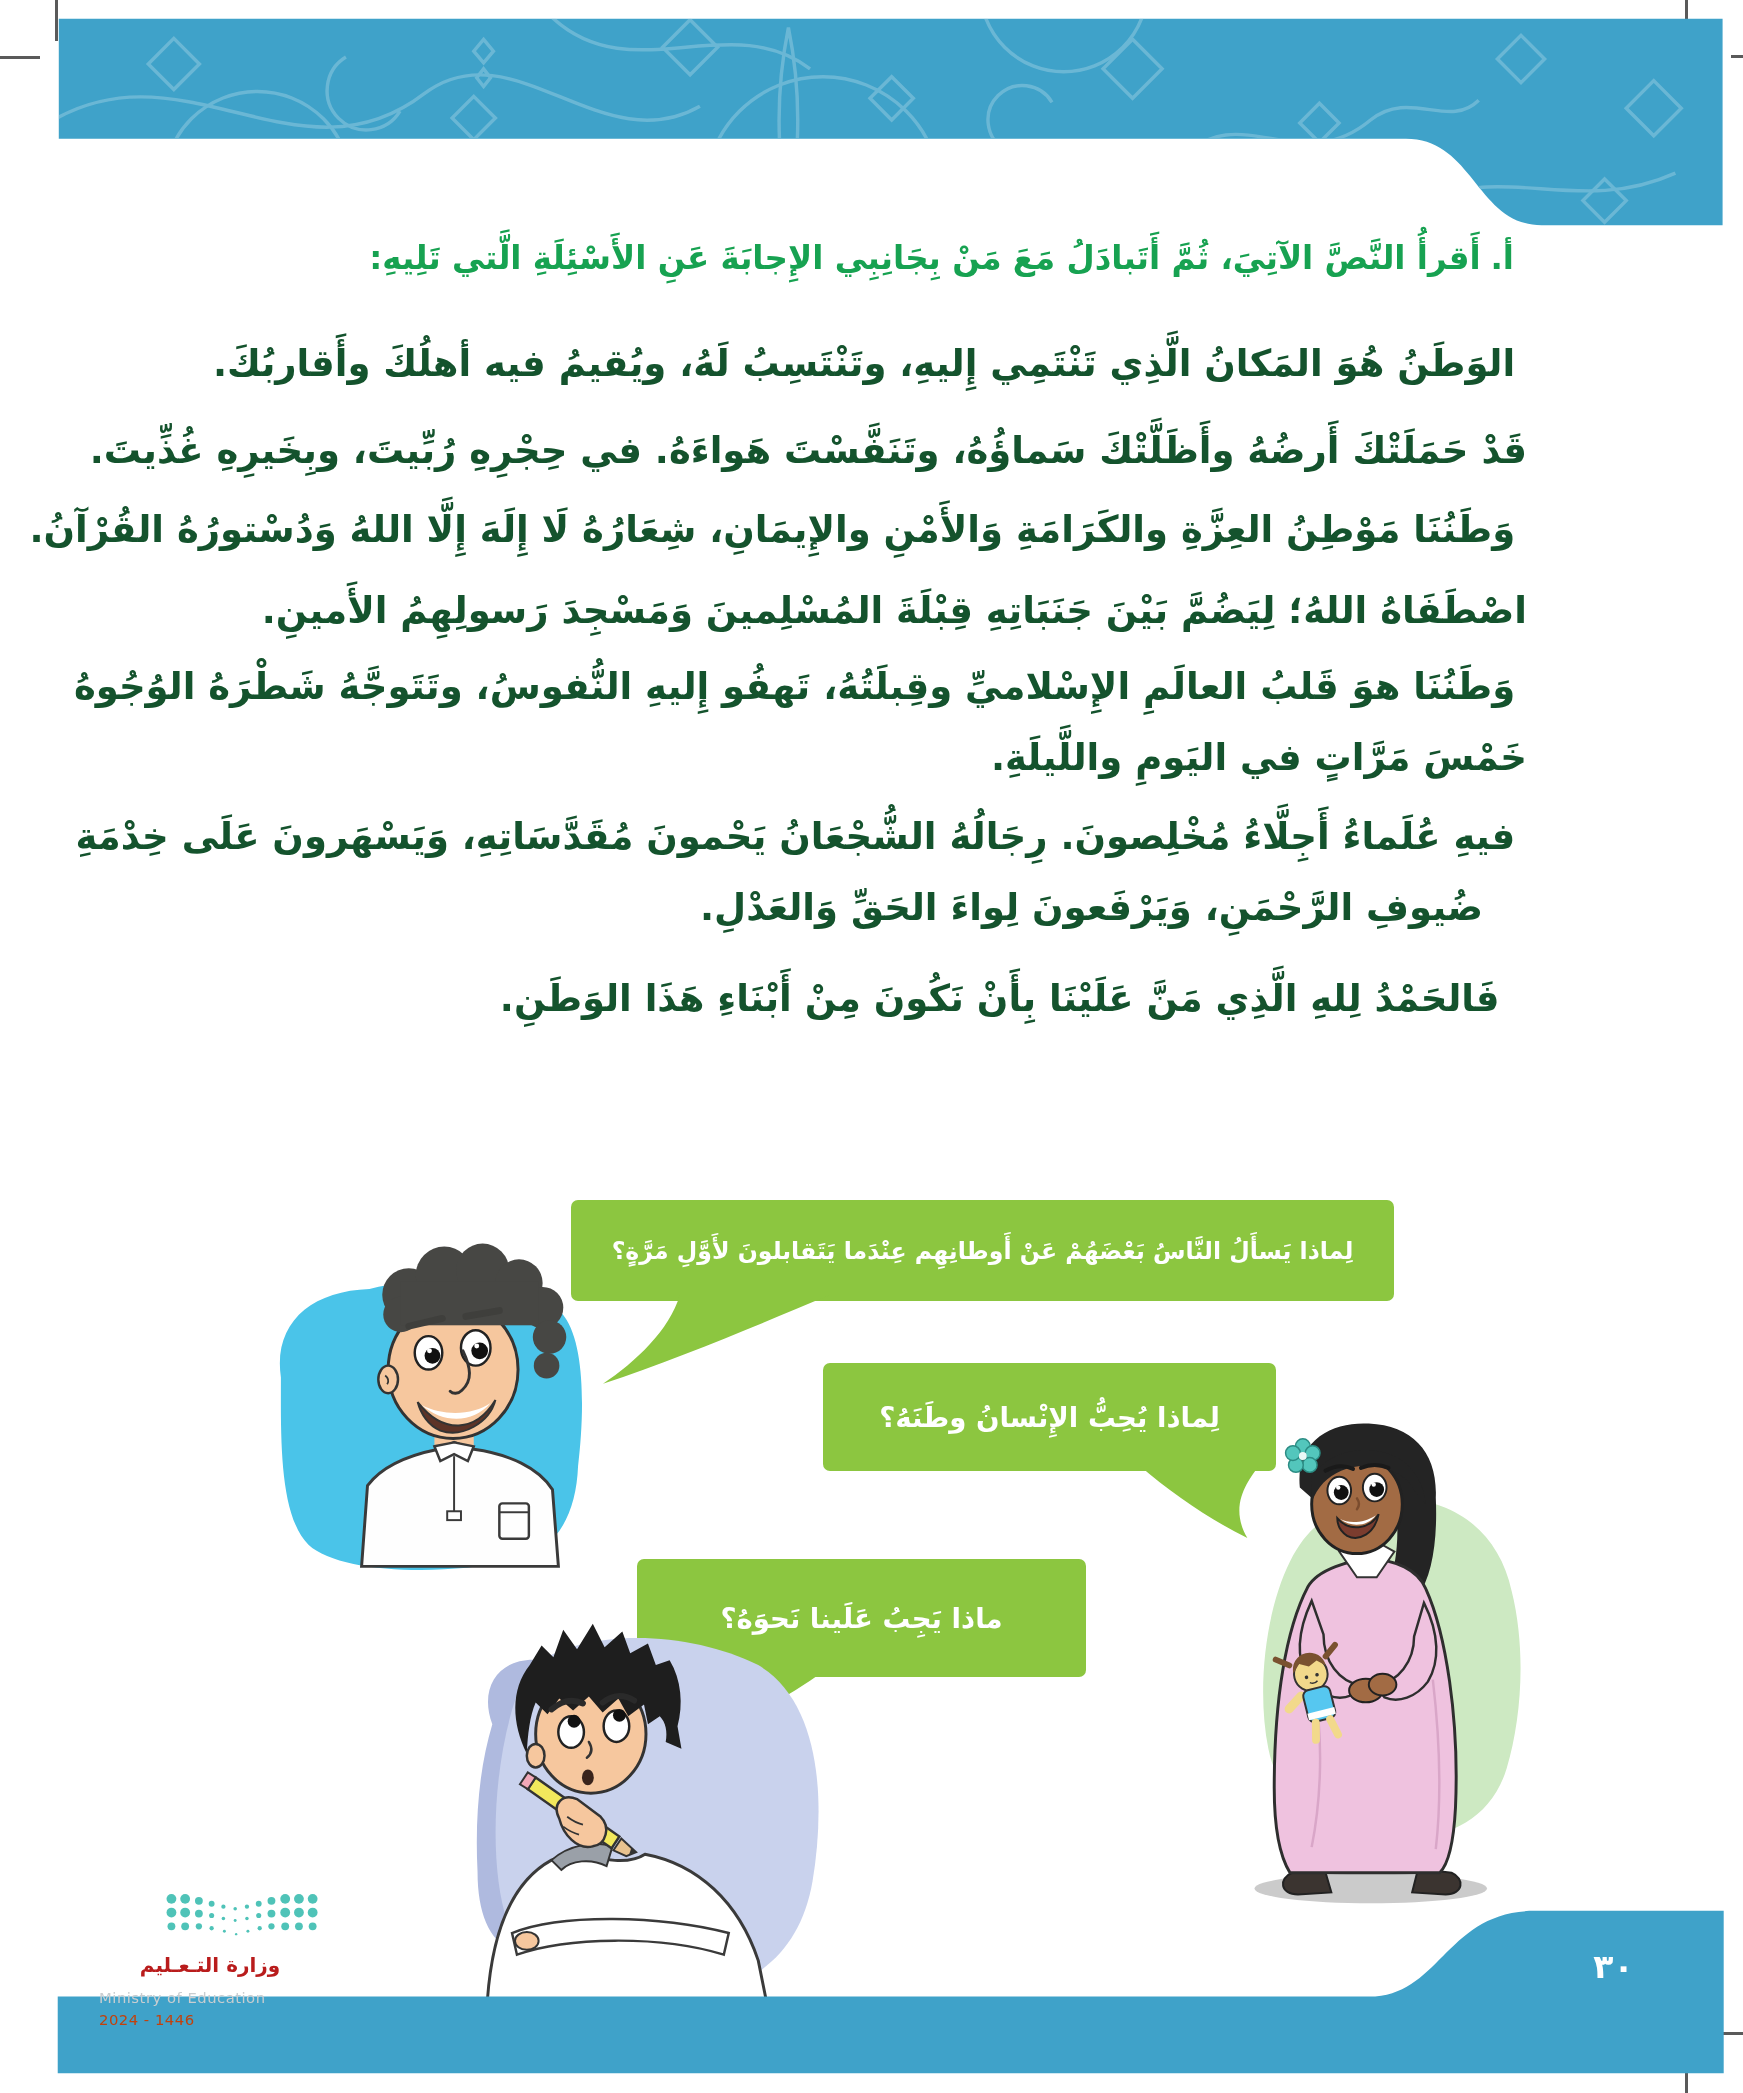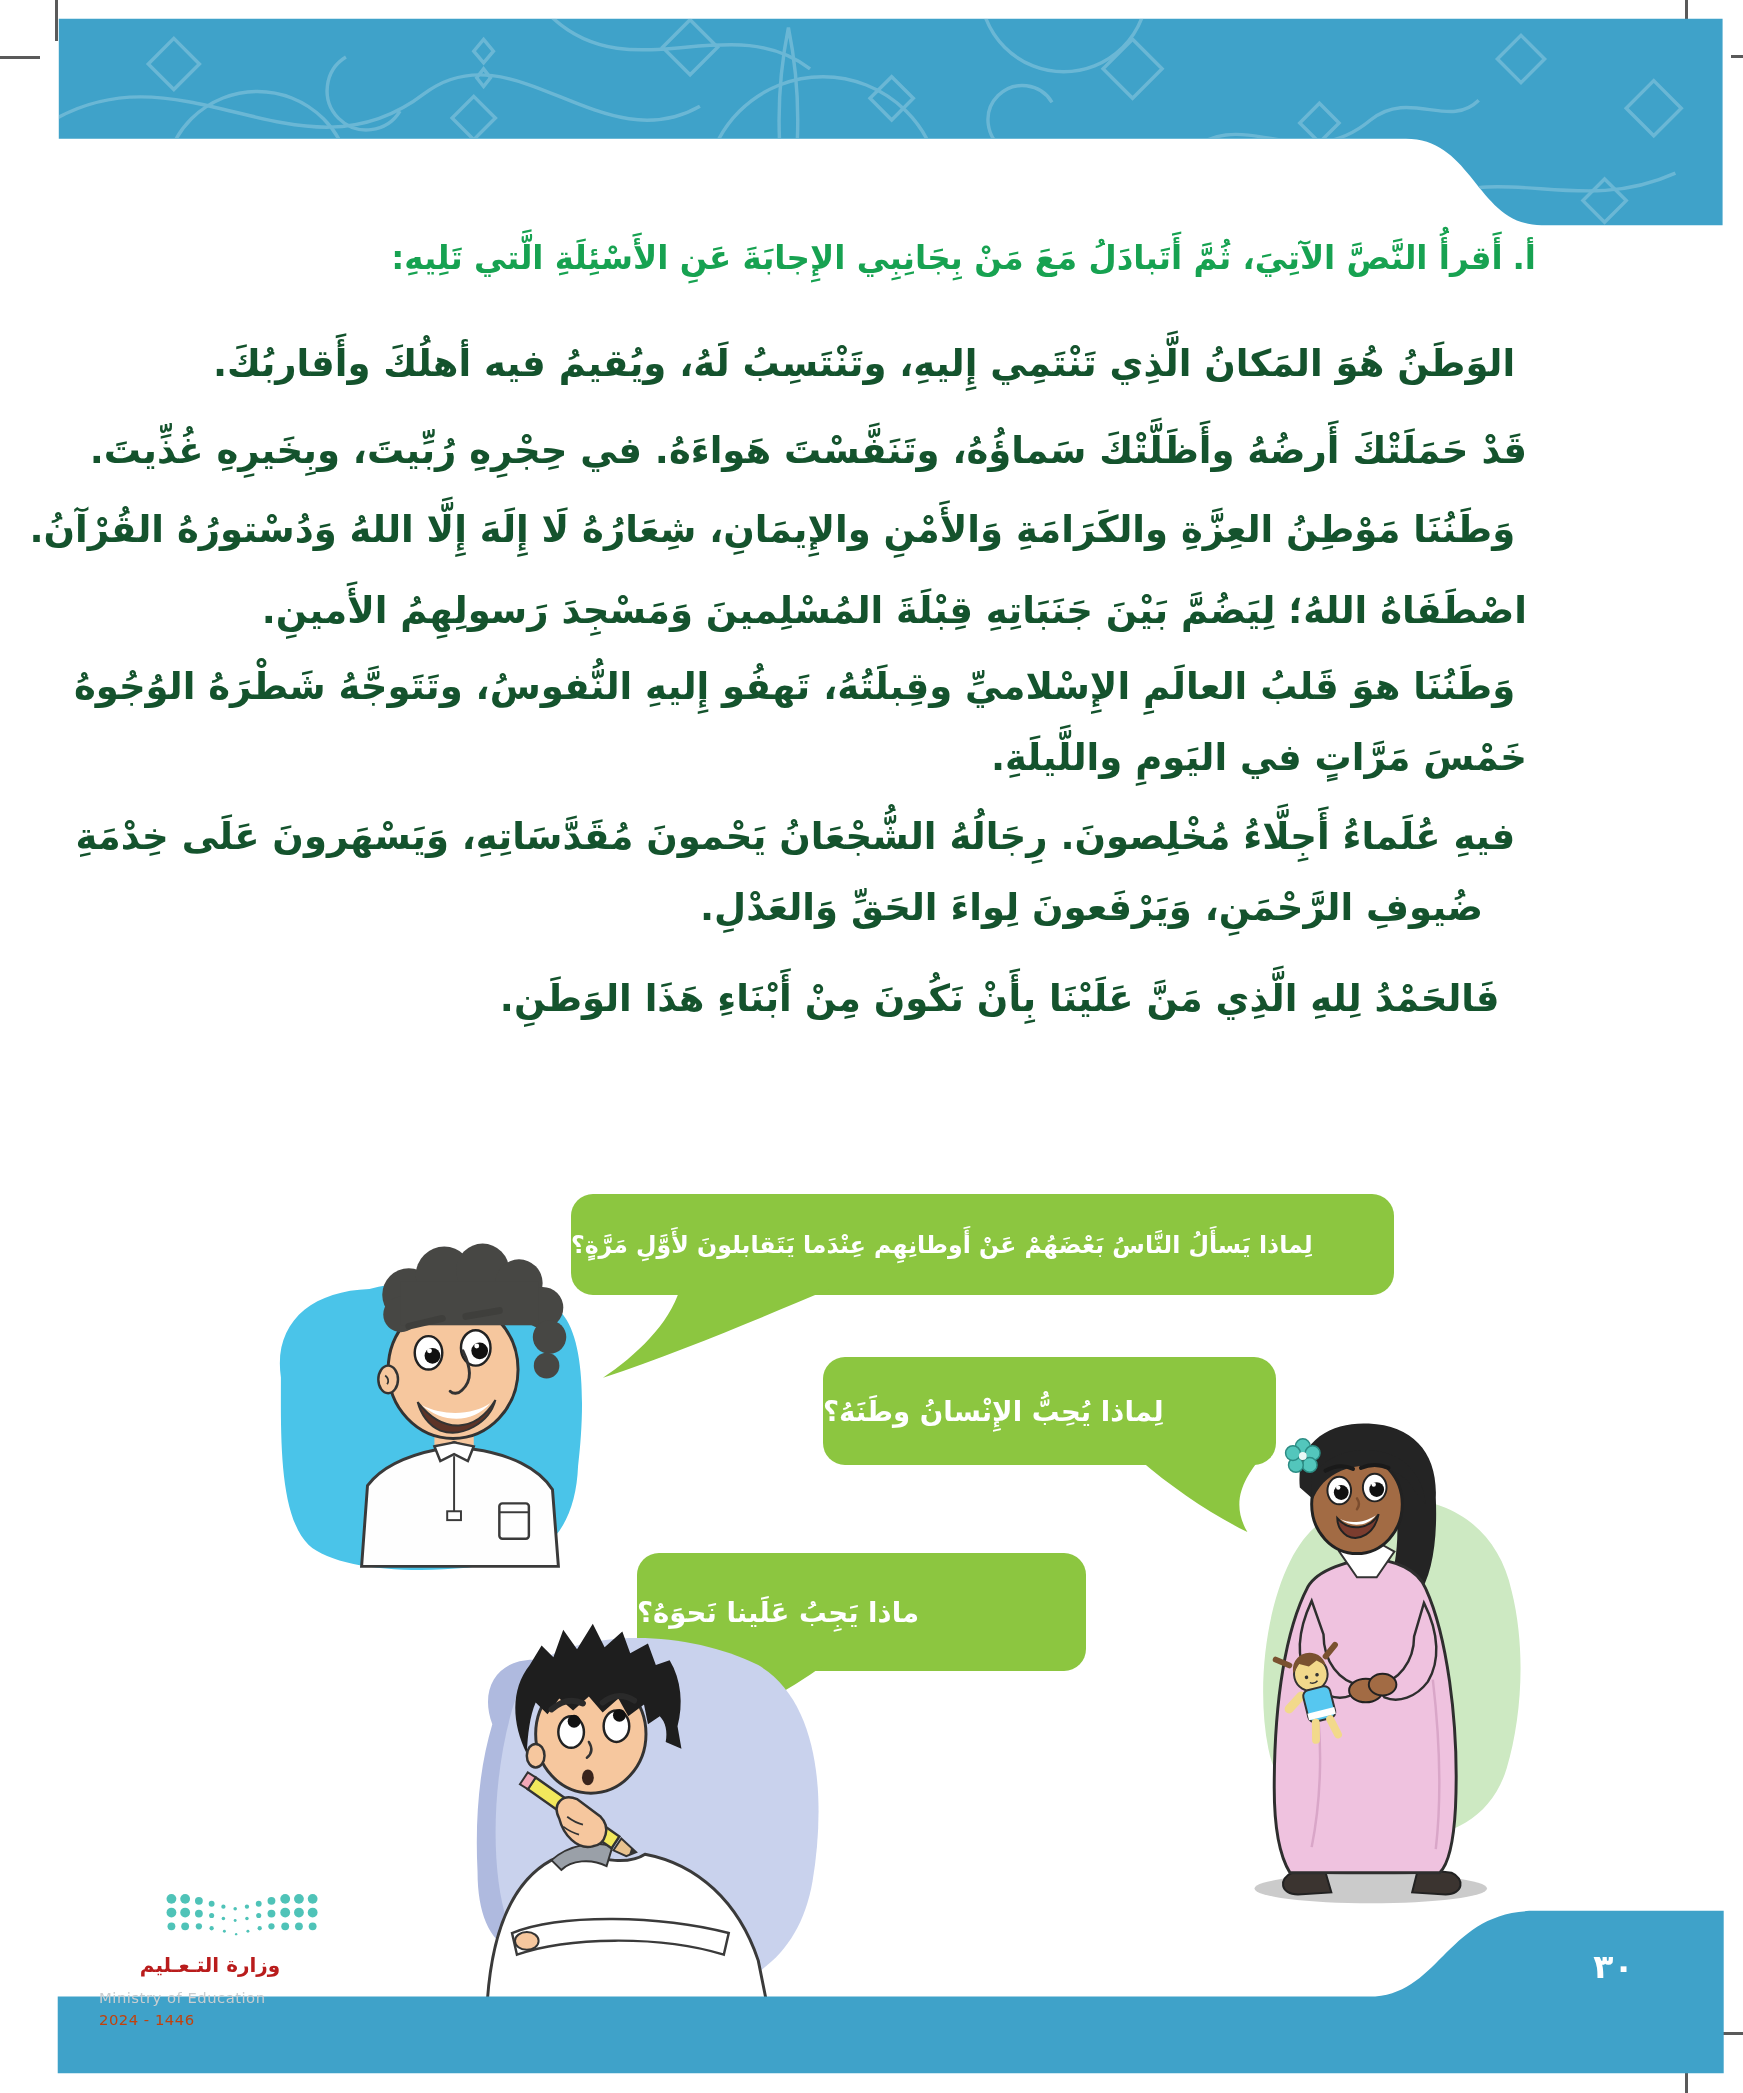--- a/index.html
+++ b/index.html
@@ -6,40 +6,40 @@
   .page{
     position:relative; width:1744px; height:2093px; background:#ffffff;
     overflow:hidden; font-family:"DejaVu Sans", sans-serif; margin:0 auto;
   }
   svg{display:block;}
   .abs{position:absolute;}
   
   .mark{position:absolute;background:#5a5a5a;}
   
   #instruction{
-    position:absolute; top:232px; right:208px; left:177px;
+    position:absolute; top:232px; right:230px; left:177px;
     direction:rtl; text-align:right;
     color:#17A251; font-size:32.5px; font-weight:bold; line-height:53px;
     white-space:nowrap;
   }
   #instruction .lbl{margin-left:9.9px;}
   
   #reading{
     position:absolute; top:328px; right:217px; left:148px;
     direction:rtl; color:#14532d; font-size:37px; font-weight:bold;
   }
   #reading .ln{
     height:71px; line-height:71px; text-align:right; white-space:nowrap;
   }
   
   .bubble{
-    position:absolute; background:#8CC640; border-radius:22px;
+    position:absolute; background:#8CC640; border-radius:7px;
     color:#ffffff; font-weight:bold; direction:rtl;
-    display:flex; align-items:center; justify-content:flex-end;
-    white-space:nowrap; text-align:center;
+    display:flex; align-items:center; justify-content:center;
+    white-space:nowrap; text-align:center;margin-top:6px;
   }
   .bubble .tail{position:absolute; overflow:visible;}
   
   #page-number{
     position:absolute; left:1505px; top:1939px; width:217px; height:55px;
     color:#ffffff; font-size:33px; font-weight:bold; text-align:center;
     line-height:55px;
   }
   #ministry-ar{
     position:absolute; left:87px; top:1953px; width:246px; text-align:center;

